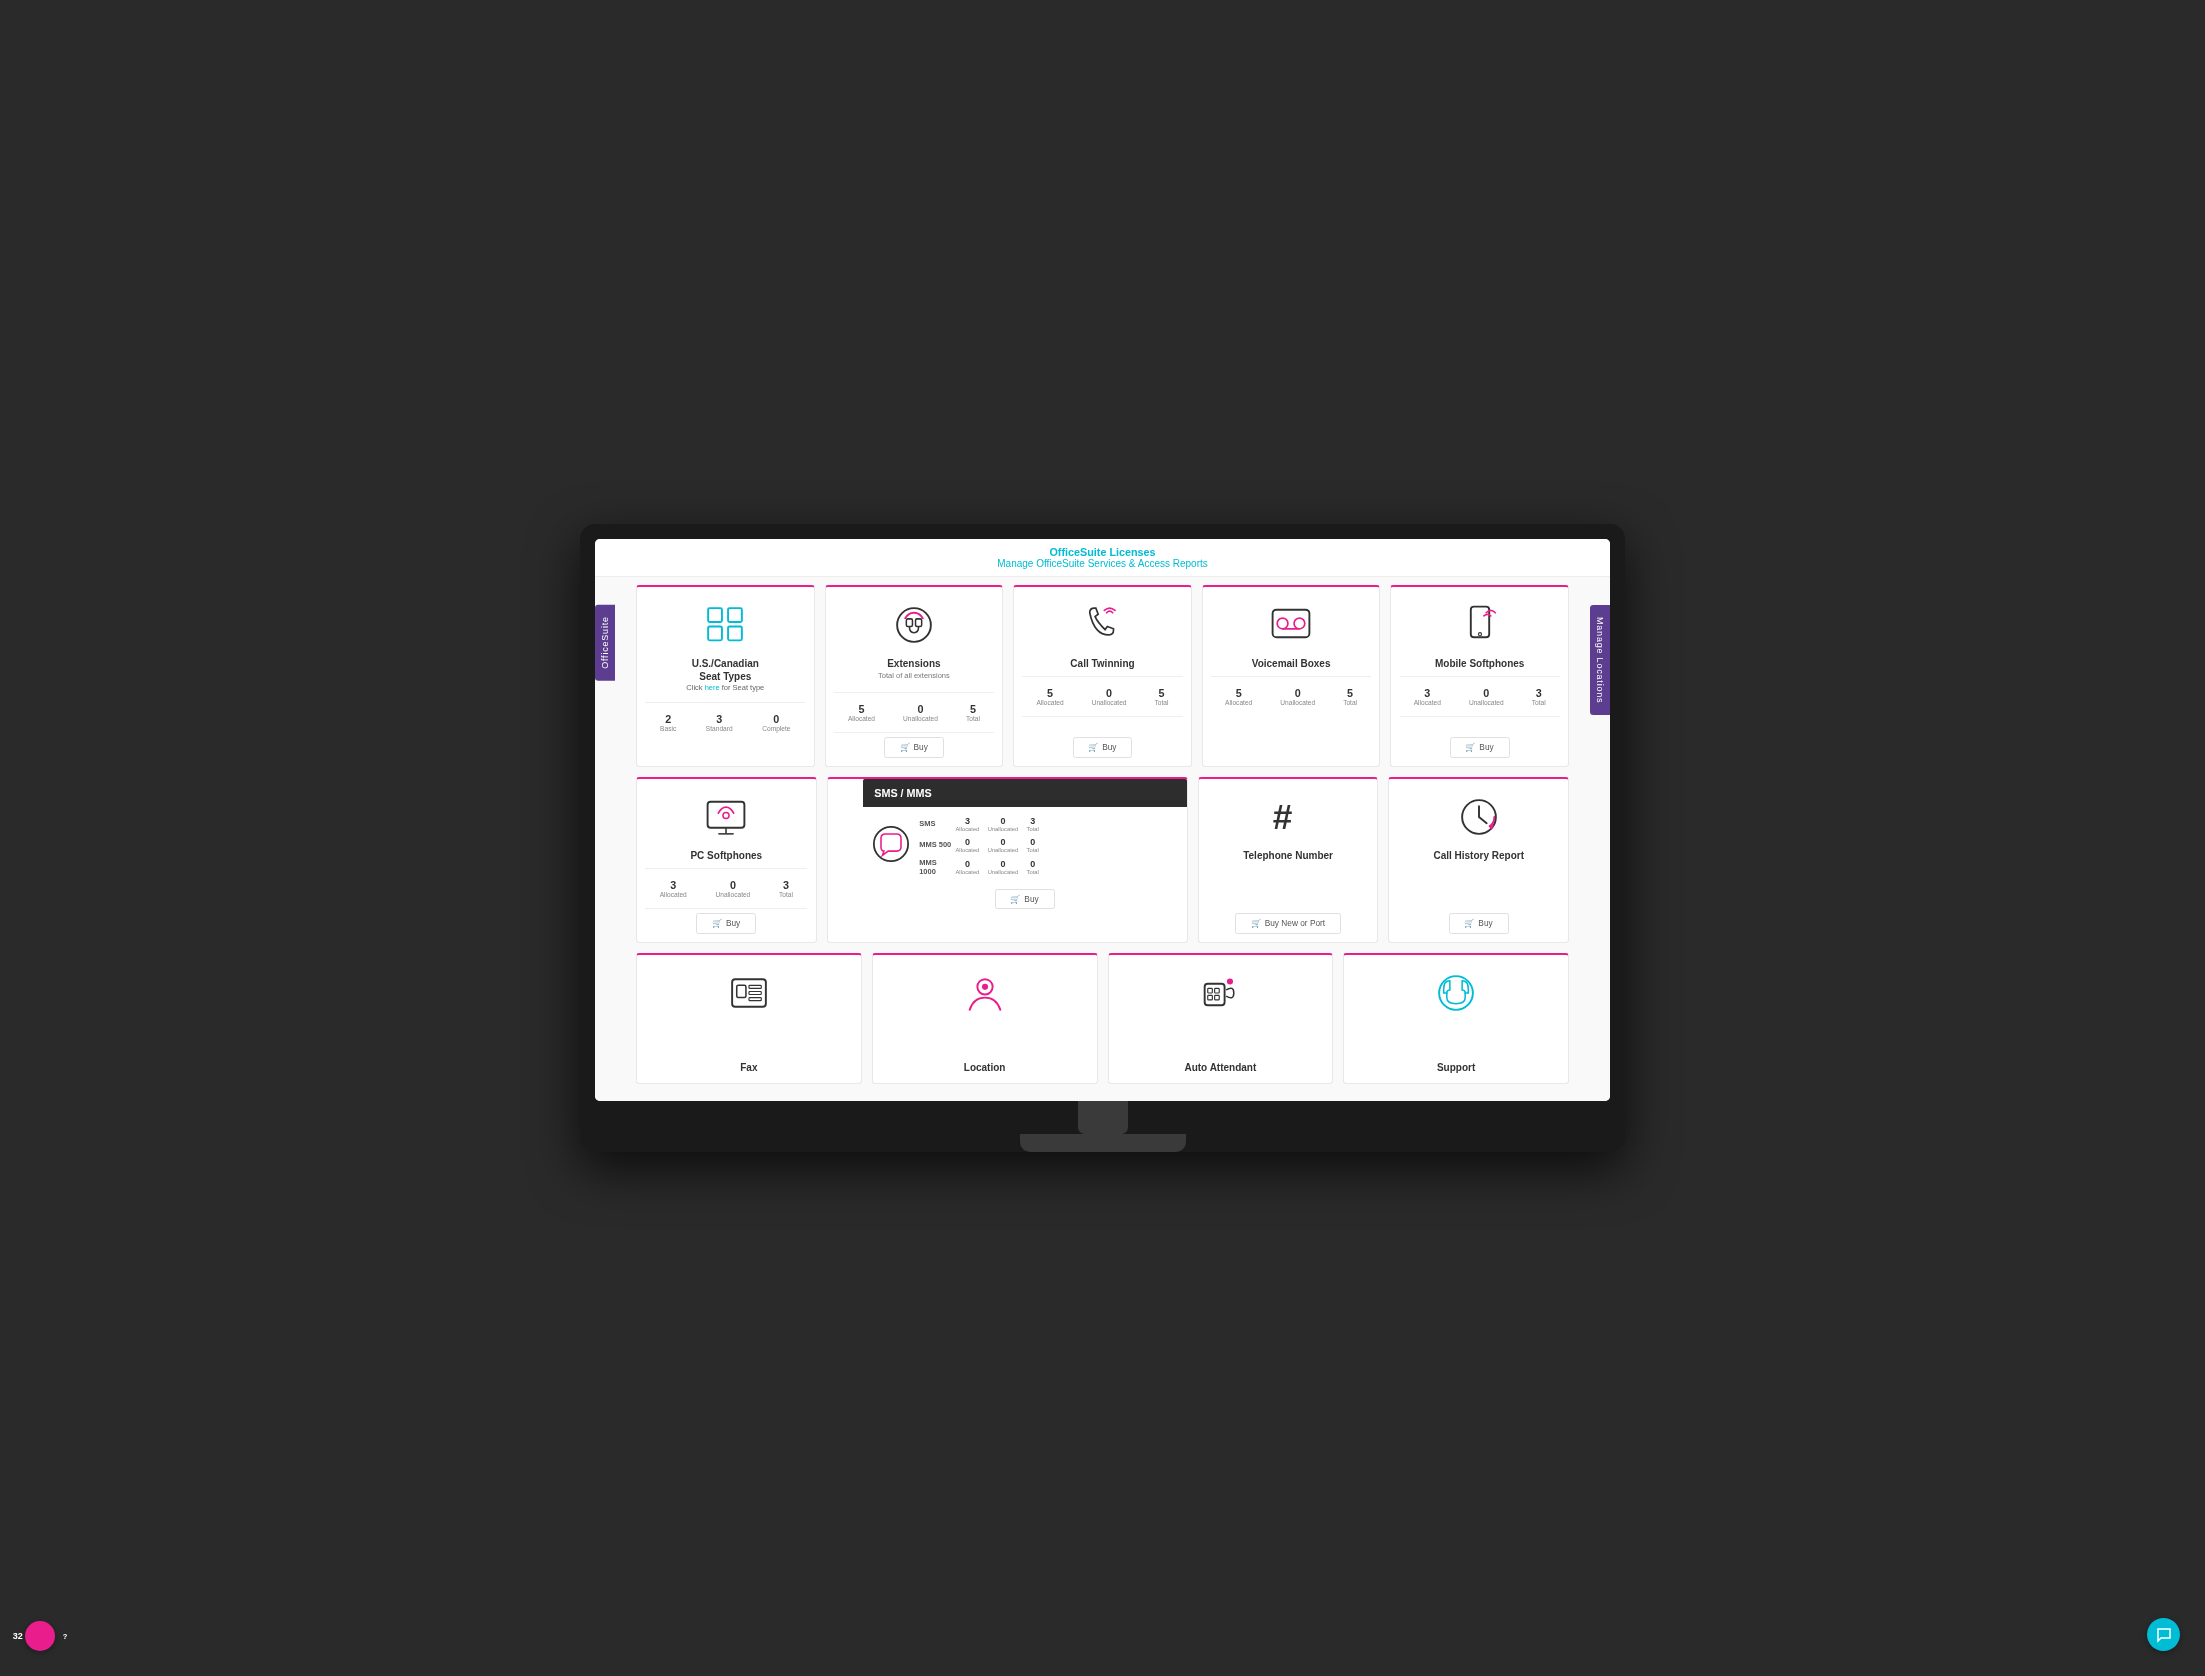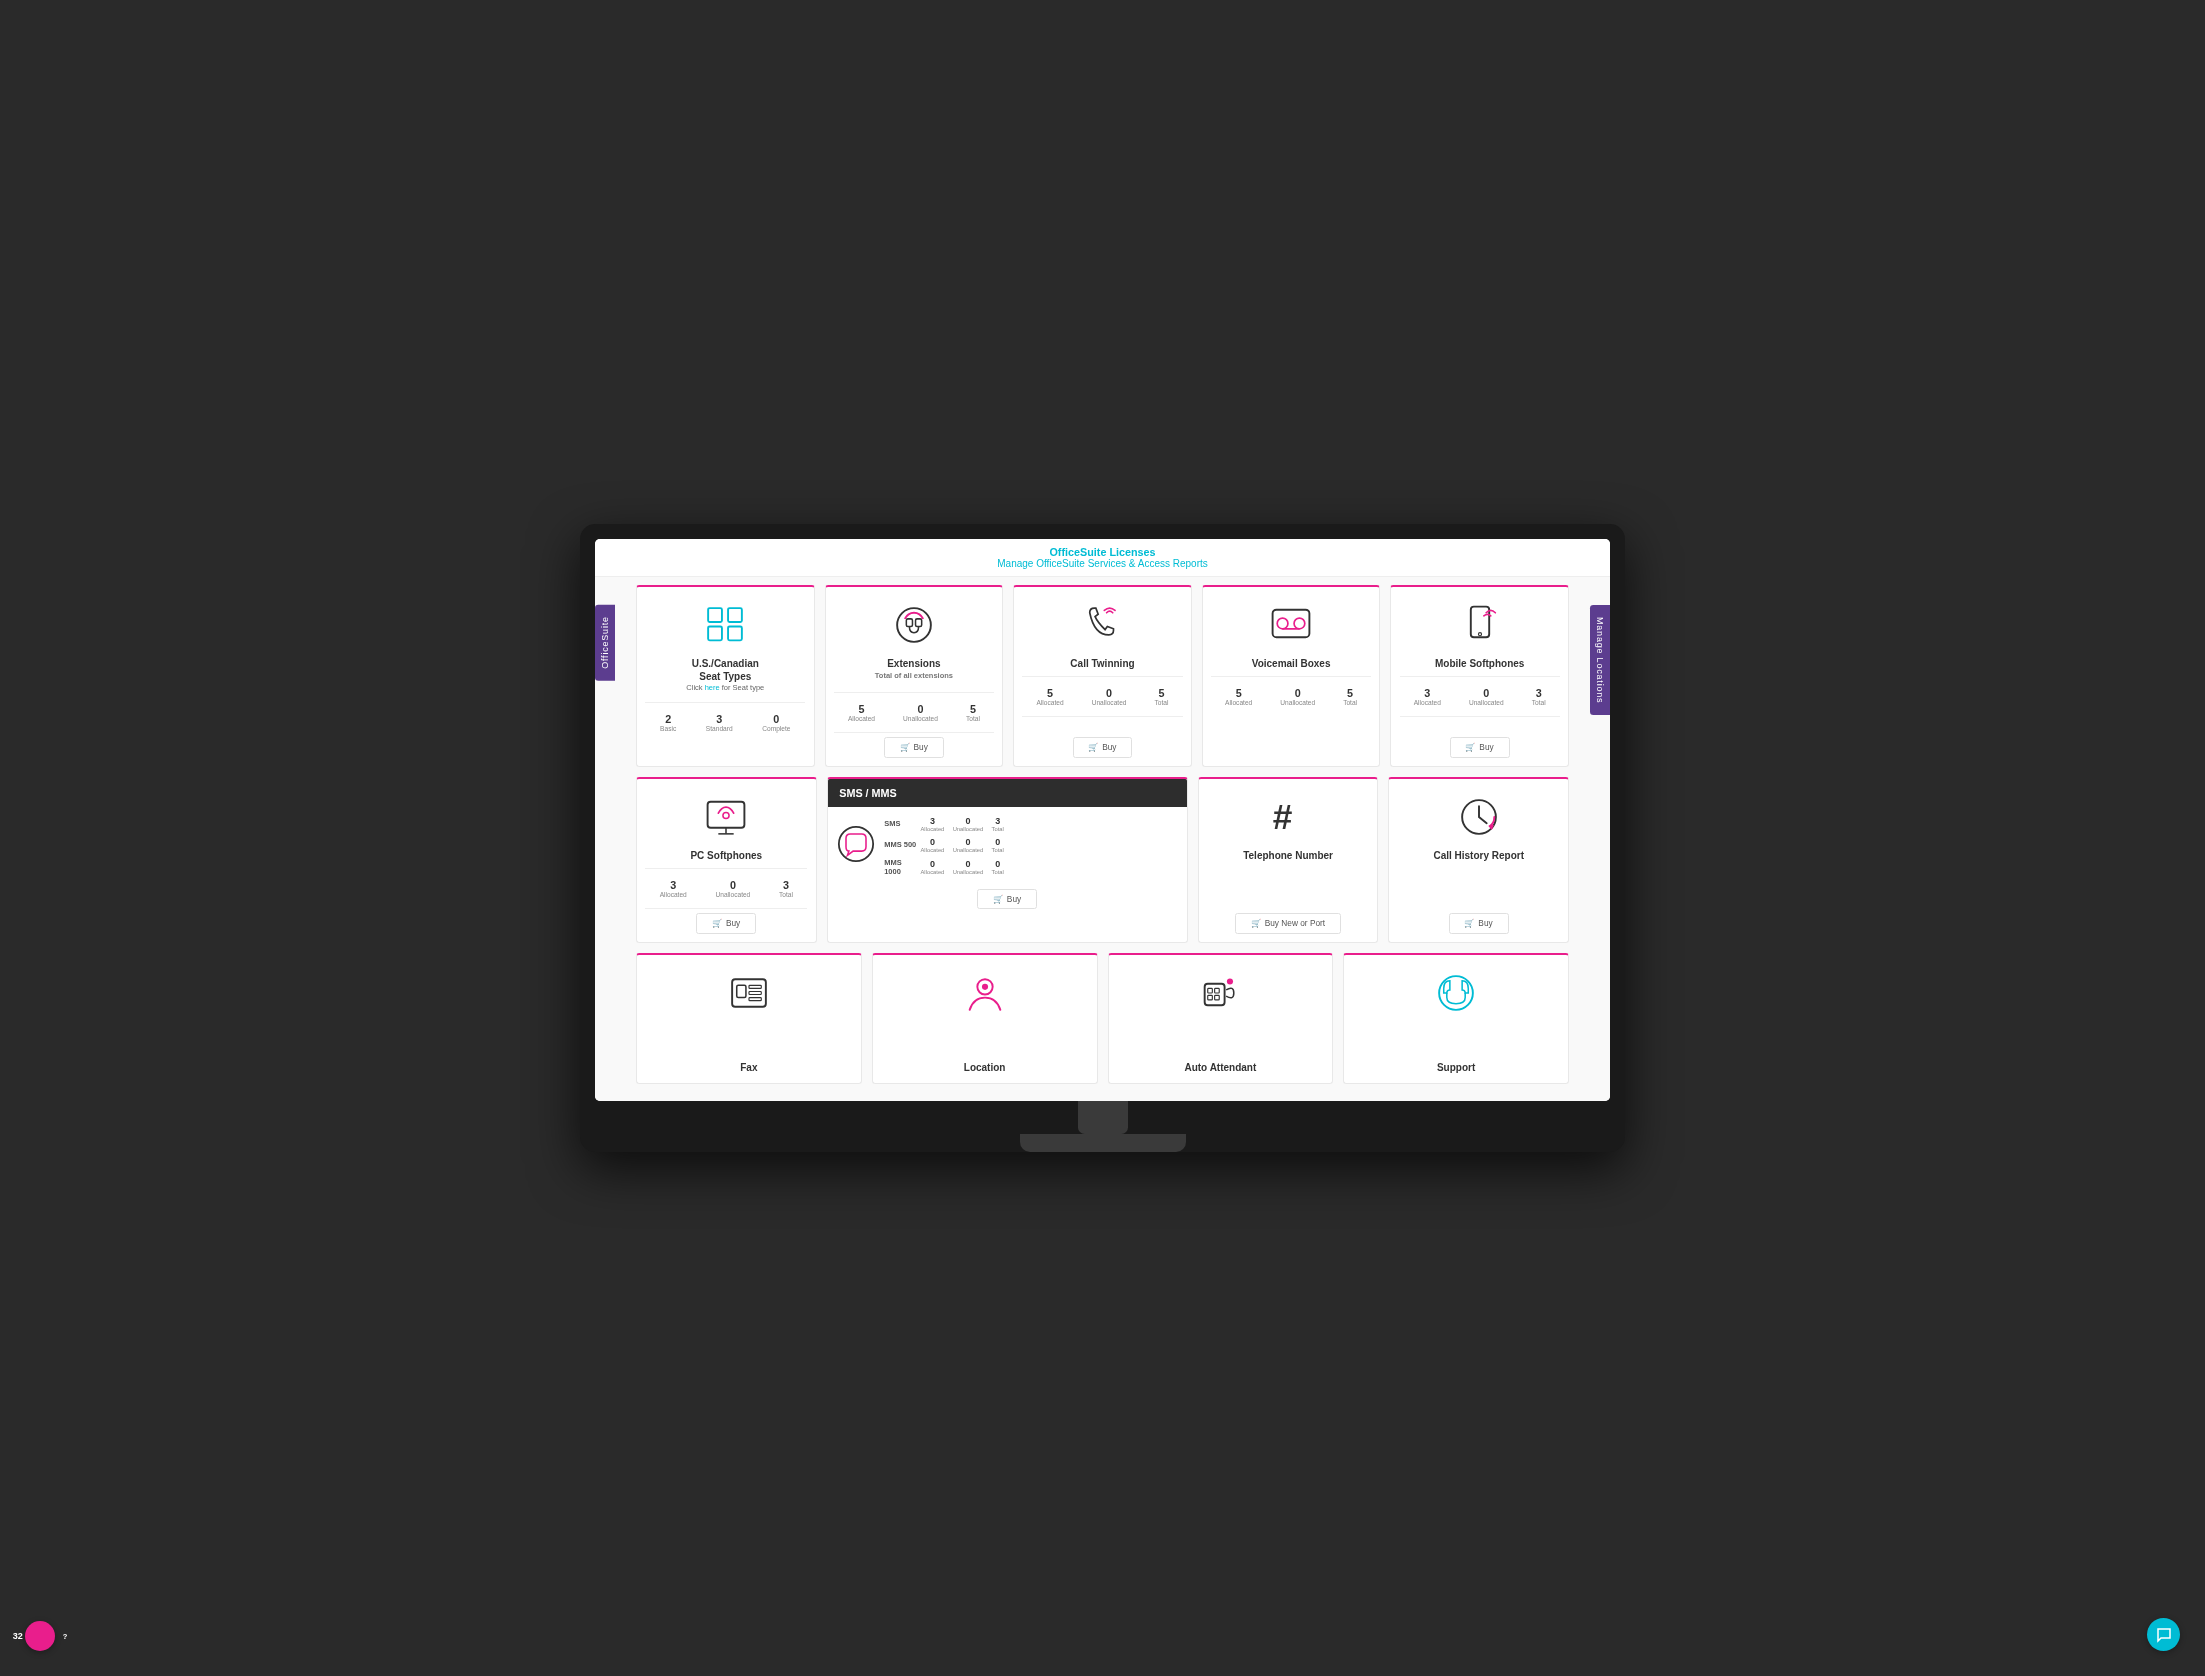--- a/index.html
+++ b/index.html
@@ -137,21 +137,20 @@
       font-weight: 600;
       color: #333;
       text-align: center;
       margin-bottom: 1.7px;
     }
     .card-subtitle {
       font-size: 7.5px;
       color: #777;
       text-align: center;
       margin-bottom: 7px;
-      font-weight: bold;
     }
     .card-link {
       font-size: 7.5px;
       color: #666;
       text-align: center;
       margin-bottom: 5px;
     }
     .card-link span {
       color: #00bcd4;
       cursor: pointer;
@@ -200,20 +199,21 @@
       margin-top: auto;
     }
 
     
     .sms-card {
       background: #fff;
       border: 0.8px solid #e8e8e8;
       border-top: 2.5px solid #e91e8c;
       border-radius: 3.3px;
       min-height: 166px;
+      padding-left: 35px;
     }
     .sms-header {
       background: #2d2d2d;
       color: #fff;
       font-size: 10.8px;
       font-weight: 600;
       padding: 8.3px 11.6px;
       border-radius: 1.7px 1.7px 0 0;
     }
     .sms-body {

